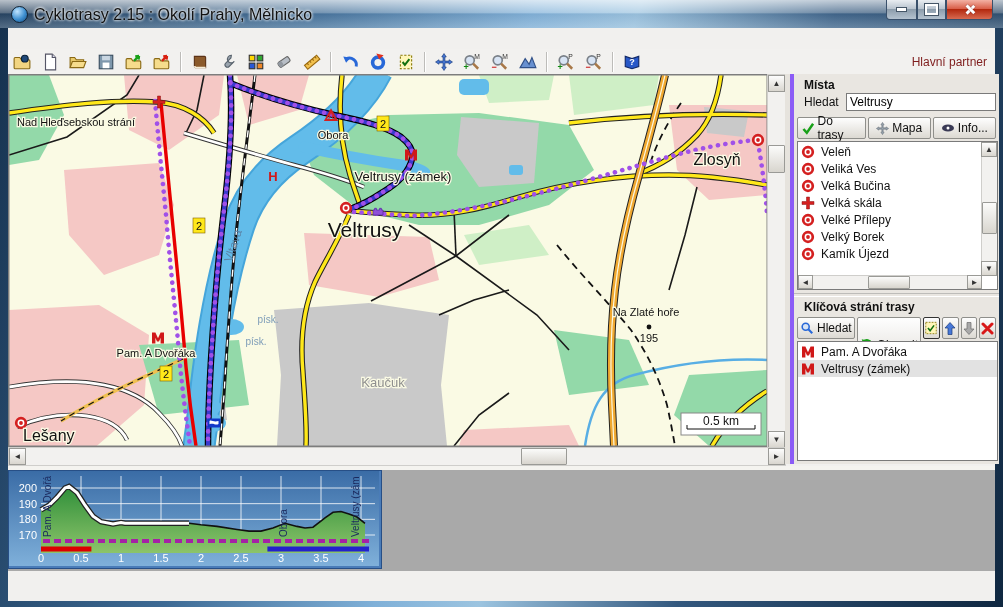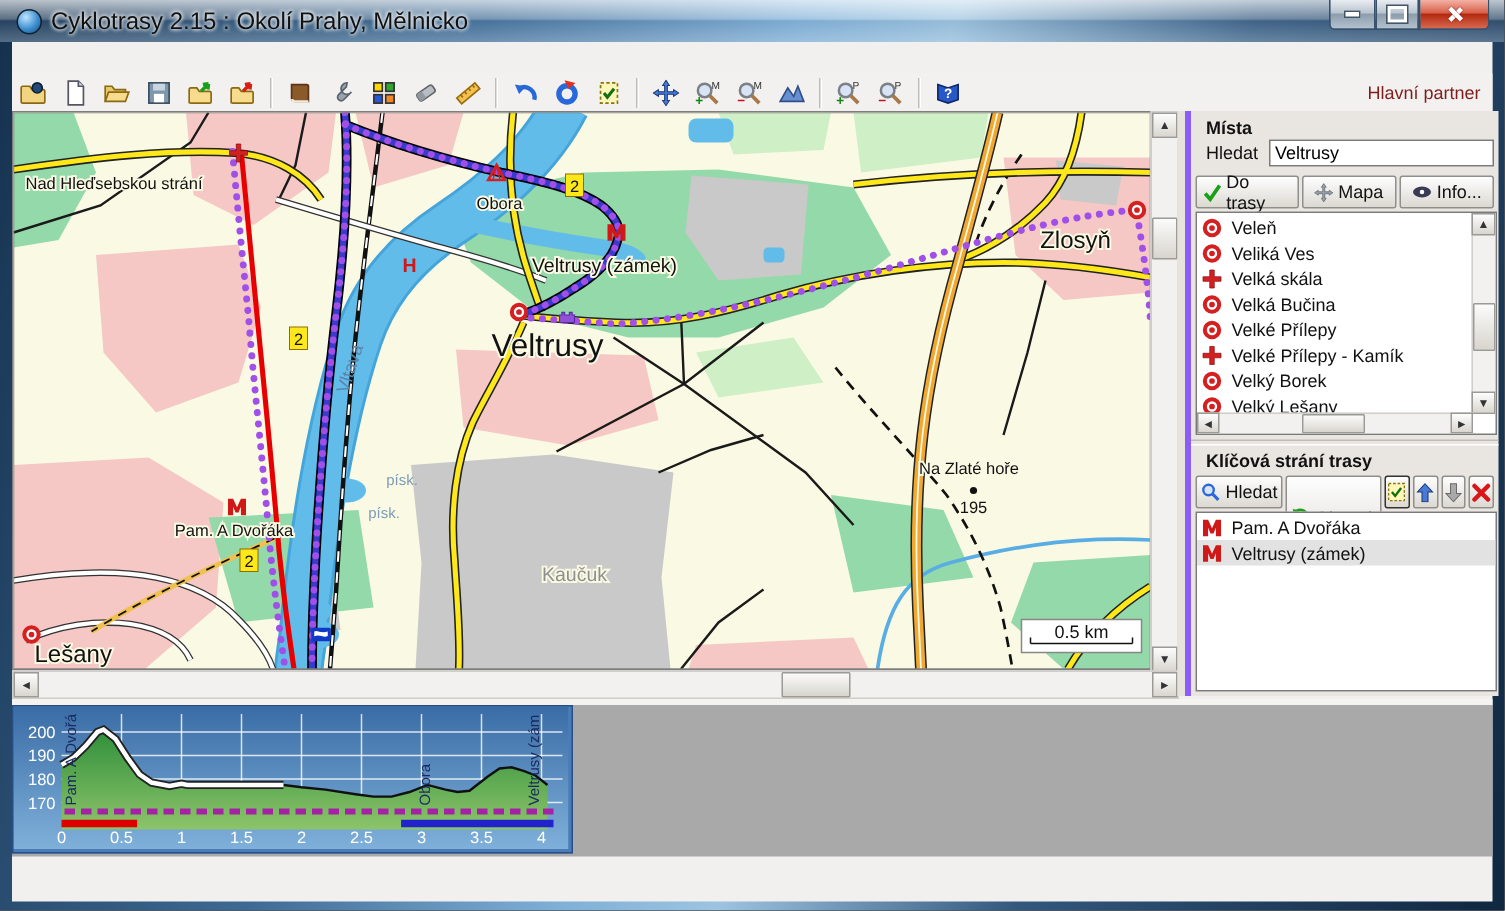--- a/index.html
+++ b/index.html
@@ -472,53 +472,47 @@
               <span>Veleň</span>
             </div>
             <div class="lrow">
               <svg class="licon">
                 <use href="#sym-target"></use>
               </svg>
               <span>Veliká Ves</span>
             </div>
             <div class="lrow">
               <svg class="licon">
+                <use href="#sym-target"></use>
+              </svg>
+              <span>Velká Bučina</span>
+            </div>
+            <div class="lrow">
+              <svg class="licon">
                 <use href="#sym-cross"></use>
               </svg>
               <span>Velká skála</span>
             </div>
             <div class="lrow">
               <svg class="licon">
                 <use href="#sym-target"></use>
               </svg>
-              <span>Velká Bučina</span>
+              <span>Velké Přílepy</span>
             </div>
             <div class="lrow">
               <svg class="licon">
                 <use href="#sym-target"></use>
               </svg>
-              <span>Velké Přílepy</span>
-            </div>
-            <div class="lrow">
-              <svg class="licon">
-                <use href="#sym-cross"></use>
-              </svg>
-              <span>Velké Přílepy - Kamík</span>
+              <span>Velký Borek</span>
             </div>
             <div class="lrow">
               <svg class="licon">
                 <use href="#sym-target"></use>
               </svg>
-              <span>Velký Borek</span>
-            </div>
-            <div class="lrow">
-              <svg class="licon">
-                <use href="#sym-target"></use>
-              </svg>
-              <span>Velký Lešany</span>
+              <span>Kamík Újezd</span>
             </div>
           </div>
         <div class="list-vscroll">
           <div class="sb-btn" style="left:-1px;top:0;width:14px;height:13px;">▲</div>
           <div class="sb-thumb" style="left:0;top:60px;width:13px;height:30px;"></div>
           <div class="sb-btn" style="left:-1px;bottom:0;width:14px;height:13px;">▼</div>
         </div>
         <div class="list-hscroll">
           <div class="sb-btn" style="left:0;top:-1px;width:13px;height:12px;">◄</div>
           <div class="sb-thumb" style="left:70px;top:0;width:40px;height:11px;"></div>

